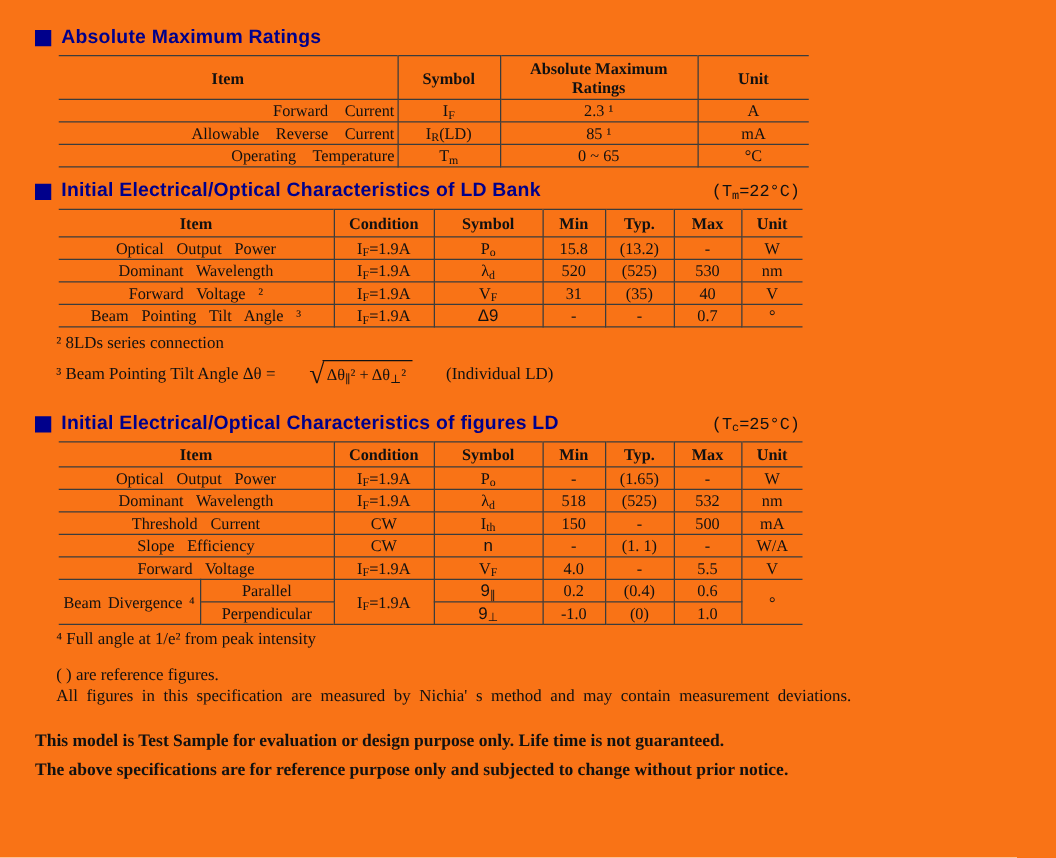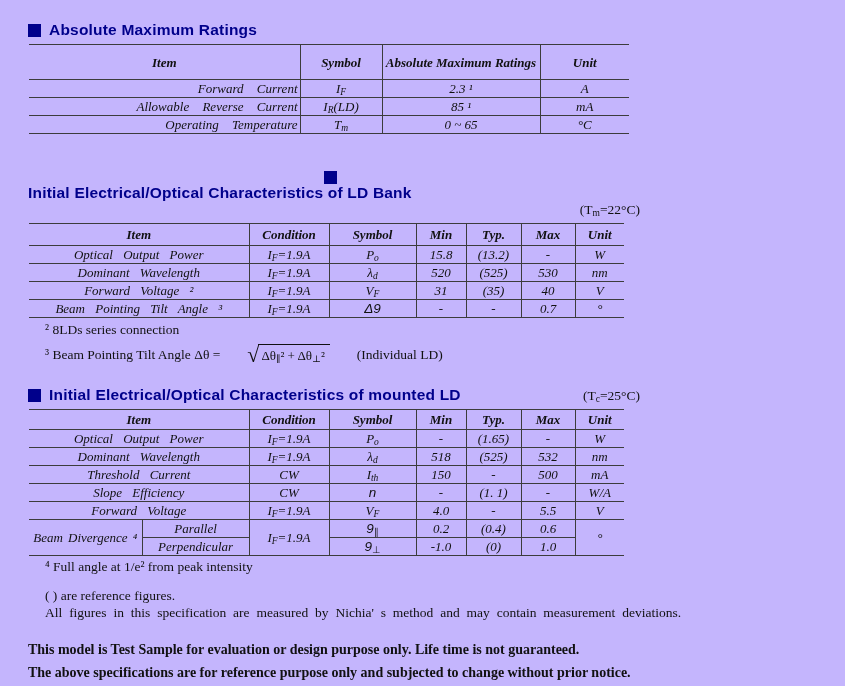--- a/index.html
+++ b/index.html
@@ -1,35 +1,35 @@
 <!DOCTYPE html>
 <html><head>
 <meta charset="utf-8">
 <style>
   * { box-sizing: border-box; margin: 0; padding: 0; }
   html, body { background: #ffffff; }
   .page {
     position: relative;
     width: 845px; height: 686px;
-    background: #c4b5fd;
+    background: #f97316;
     overflow: hidden;
     padding: 21px 0 0 28px;
     font-family: "Liberation Serif", "DejaVu Serif", serif;
     color: #111;
   }
   
   .sec-head { display: flex; align-items: baseline; width: 612px; margin-bottom: 5px; }
   .bullet { width: 13px; height: 13px; background: #00008B; display: inline-block;
             align-self: center; margin-right: 8px; flex: 0 0 auto; }
   .sec-title { font-family: "Liberation Sans", "DejaVu Sans", sans-serif;
                font-weight: bold; font-size: 15.5px; color: #00008B; letter-spacing: .2px; }
-  .temp { margin-left: auto; font-size: 13.5px; color: #111; }
+  .temp { margin-left: auto; font-size: 13.5px; color: #111; font-family: Liberation Mono, monospace; }
   
-  table.t { border-collapse: collapse; table-layout: fixed; margin-left: 1px;
-            border-top: 1.5px solid #3c3c3c; font-size: 13px; font-style: italic; }
+  table.t { border-collapse: collapse; table-layout: fixed; margin-left: 19px;
+            border-top: 1.5px solid #3c3c3c; font-size: 13px; }
   .t th, .t td { border-right: 1px solid #3c3c3c; border-bottom: 1px solid #3c3c3c;
                  text-align: center; vertical-align: middle; padding: 0 2px;
                  overflow: hidden; white-space: nowrap; }
   .t th { font-weight: bold; white-space: normal; line-height: 15px; }
   .t .last { border-right: none; }
   .t1 th { height: 35px; } .t1 td { height: 18px; }
   .t2 th { height: 22px; } .t2 td { height: 18px; }
   .t3 th { height: 20px; } .t3 td { height: 18px; }
   .c-item { word-spacing: 7px; }
   .t1 .c-item { word-spacing: 10px; text-align: right; }
@@ -38,21 +38,21 @@
   .sym-sans { font-family: "Liberation Sans", "DejaVu Sans", sans-serif; font-size: 13.5px; }
   
   .fn { margin: 4px 0 0 17px; font-size: 13.5px; }
   .formula-line { display: flex; align-items: center; margin: 6px 0 0 17px; font-size: 13.5px; gap: 22px; }
   .rad { display: inline-flex; align-items: flex-start; margin: 0 5px; }
   .rad-sym { font-size: 22px; line-height: 21px; margin-right: -1px; }
   .rad-body { border-top: 1.2px solid #111; padding: 3px 5px 0 3px; font-size: 13px; }
   .notes { margin: 13px 3px 0 17px; font-size: 13.5px; line-height: 16.5px; }
   .notes .wide { word-spacing: 3.5px; }
   .legal { margin-top: 17px; font-weight: bold; font-size: 14px; line-height: 23px; }
-  .mt-sec { margin-top: 37px; flex-direction: column; }
+  .mt-sec { margin-top: 10px; }
   .mt-sec3 { margin-top: 21px; }
 </style>
 </head>
 <body>
 
 <div class="page">
 
   <div class="sec-head">
     <span class="bullet"></span>
     <span class="sec-title">Absolute Maximum Ratings</span>
@@ -166,21 +166,21 @@
     <span>³ Beam Pointing Tilt Angle  Δθ =</span>
     <span class="rad">
       <span class="rad-sym">√</span>
       <span class="rad-body">Δθ<sub>∥</sub>² + Δθ<sub>⊥</sub>²</span>
     </span>
     <span>(Individual LD)</span>
   </div>
 
   <div class="sec-head mt-sec3">
     <span class="bullet"></span>
-    <span class="sec-title">Initial Electrical/Optical Characteristics of mounted LD</span>
+    <span class="sec-title">Initial Electrical/Optical Characteristics of figures LD</span>
     <span class="temp">(T<sub>c</sub>=25°C)</span>
   </div>
 
   <table class="t t3">
     <colgroup>
         <col style="width:113px">
         <col style="width:107px">
         <col style="width:80px">
         <col style="width:87px">
         <col style="width:50px">

